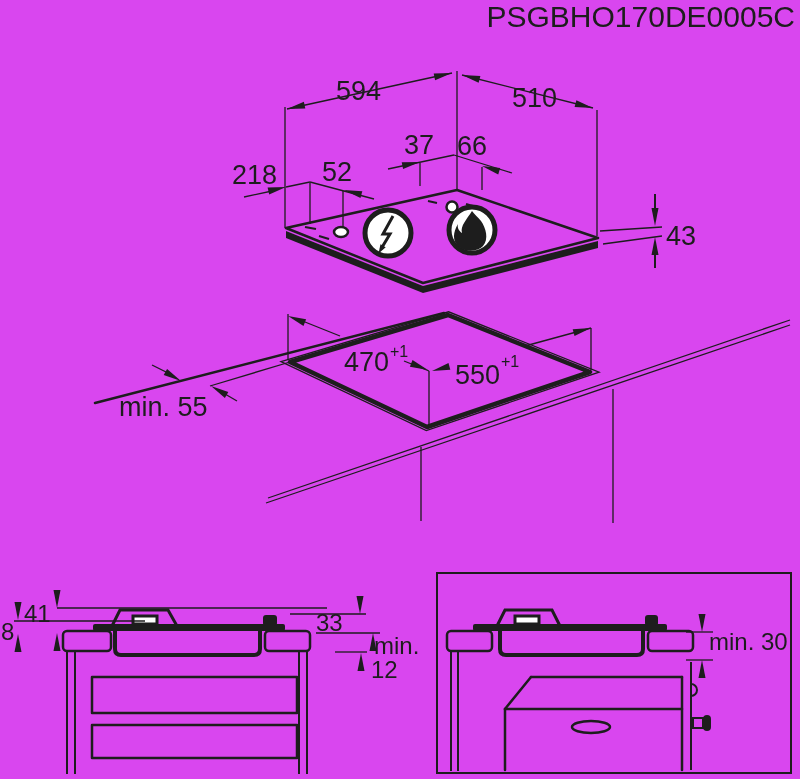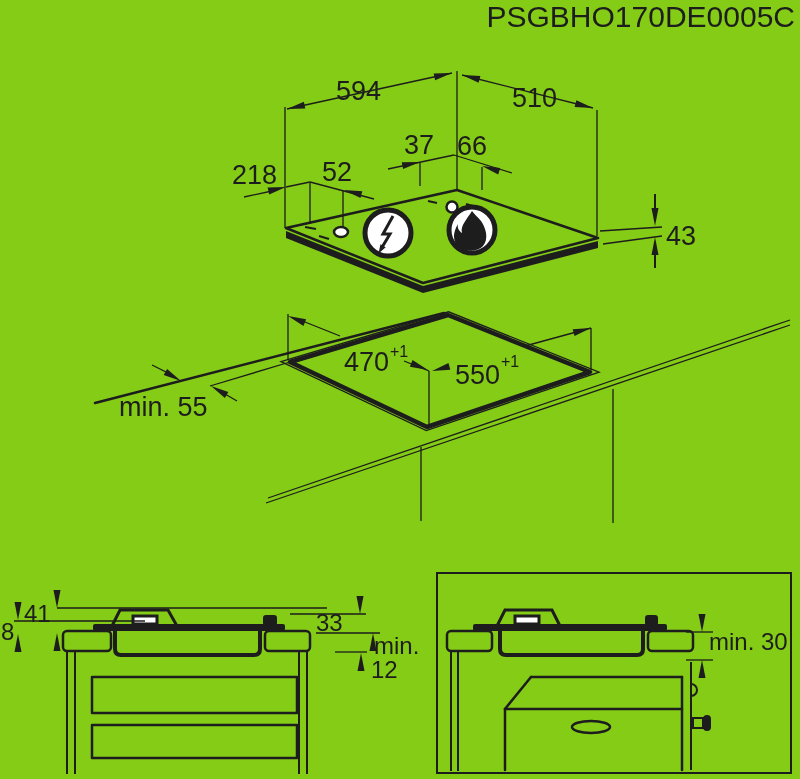--- a/index.html
+++ b/index.html
@@ -1,16 +1,16 @@
 <!DOCTYPE html>
 <html><head>
 <meta charset="utf-8">
 <style>
   html,body{margin:0;padding:0;background:#ffffff;}
-  .page{width:800px;height:779px;background:#84cc16;position:relative;overflow:hidden;}
+  .page{width:800px;height:779px;background:#d946ef;position:relative;overflow:hidden;}
   svg{display:block;}
   text{font-family:"Liberation Sans",sans-serif;fill:#1d1d1d;}
   .ln{stroke:#1d1d1d;fill:none;stroke-width:2.5;stroke-linecap:round;stroke-linejoin:round;}
   .thin{stroke:#1d1d1d;fill:none;stroke-width:1.3;}
   .med{stroke:#1d1d1d;fill:none;stroke-width:2;}
   .heavy{stroke:#1d1d1d;fill:none;stroke-width:4.5;stroke-linejoin:round;}
   .tub{stroke:#1d1d1d;fill:none;stroke-width:4;stroke-linejoin:round;}
   .solid{fill:#1d1d1d;stroke:none;}
   .dim{font-size:27px;}
   .dim-sm{font-size:24px;}

